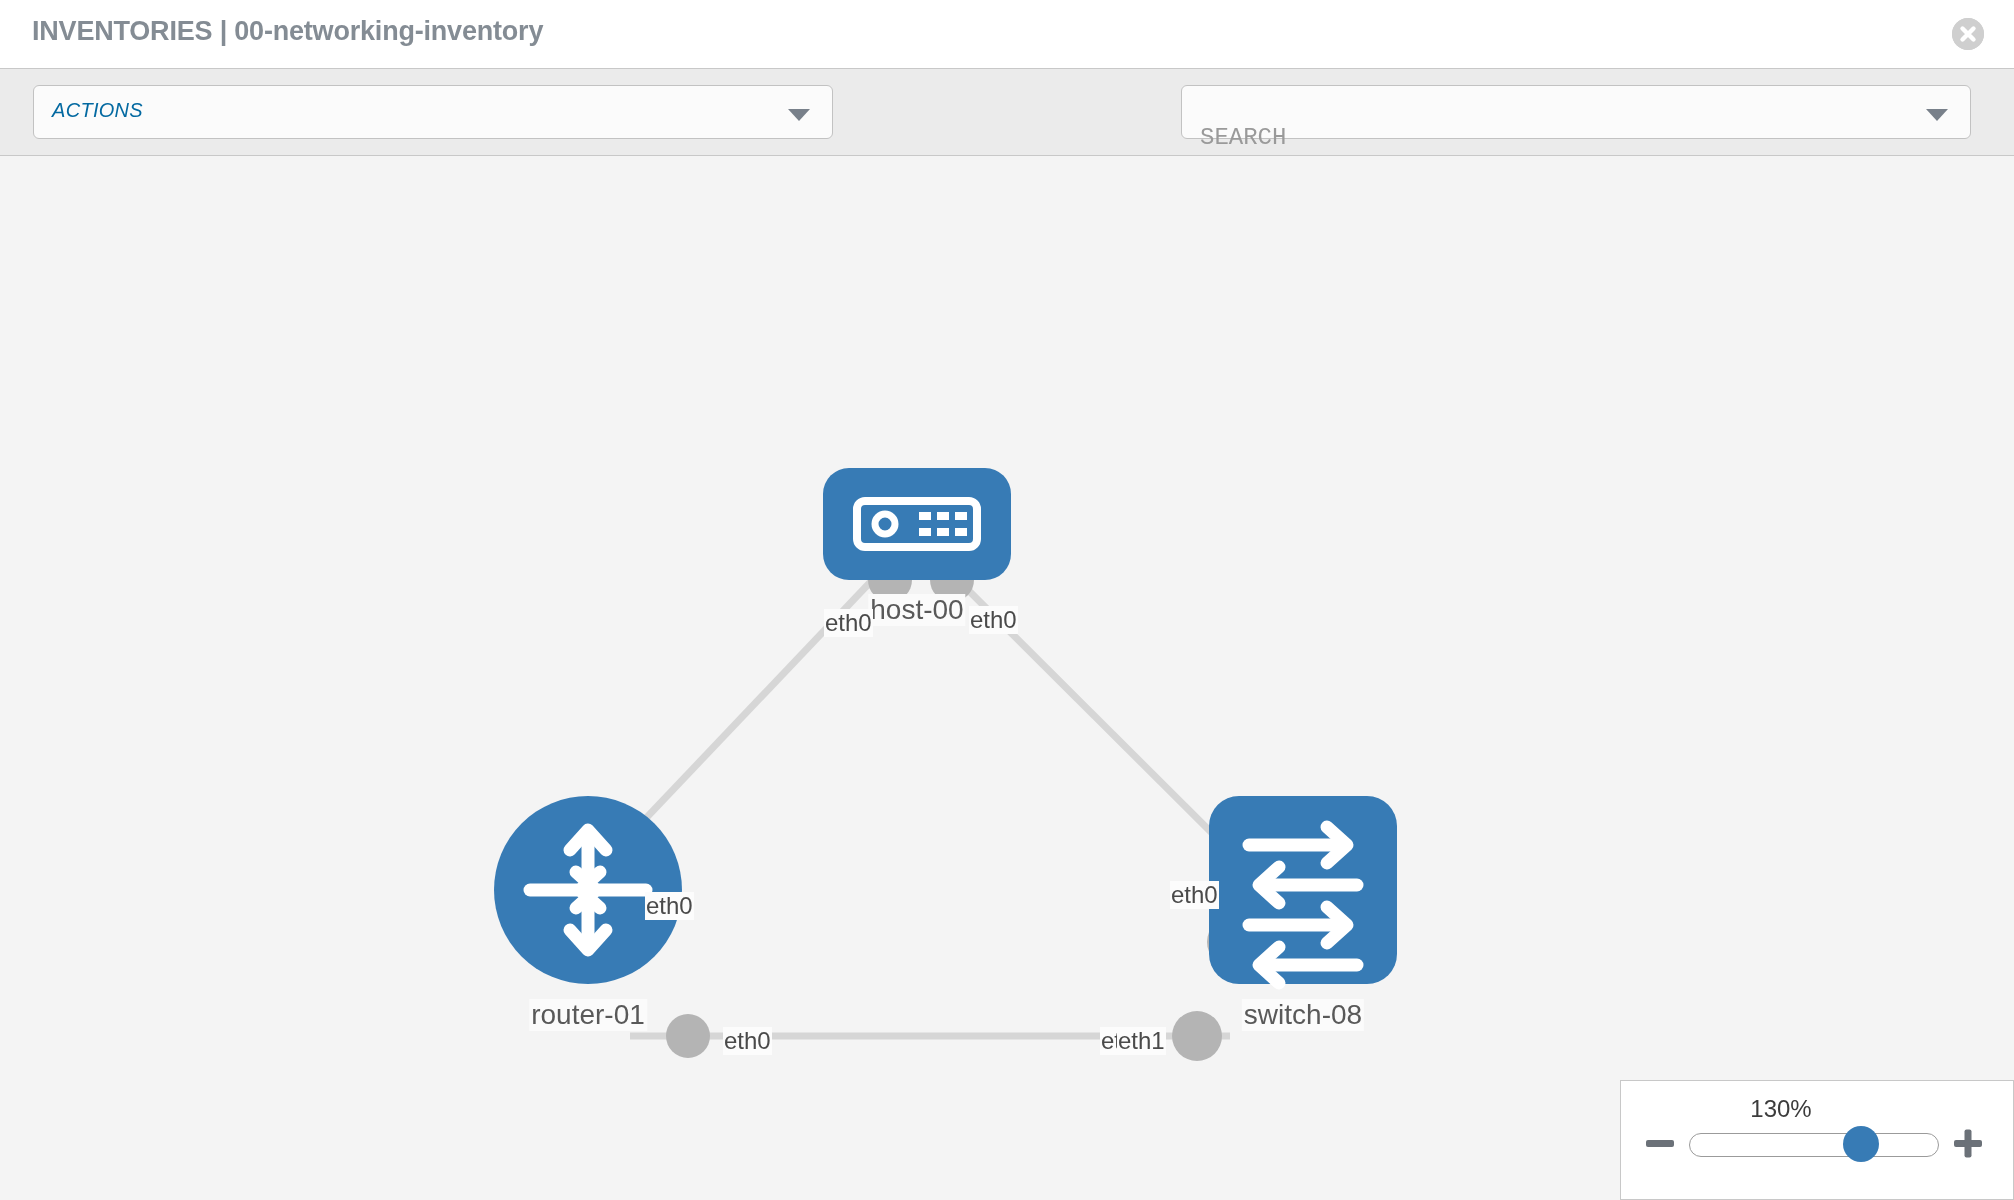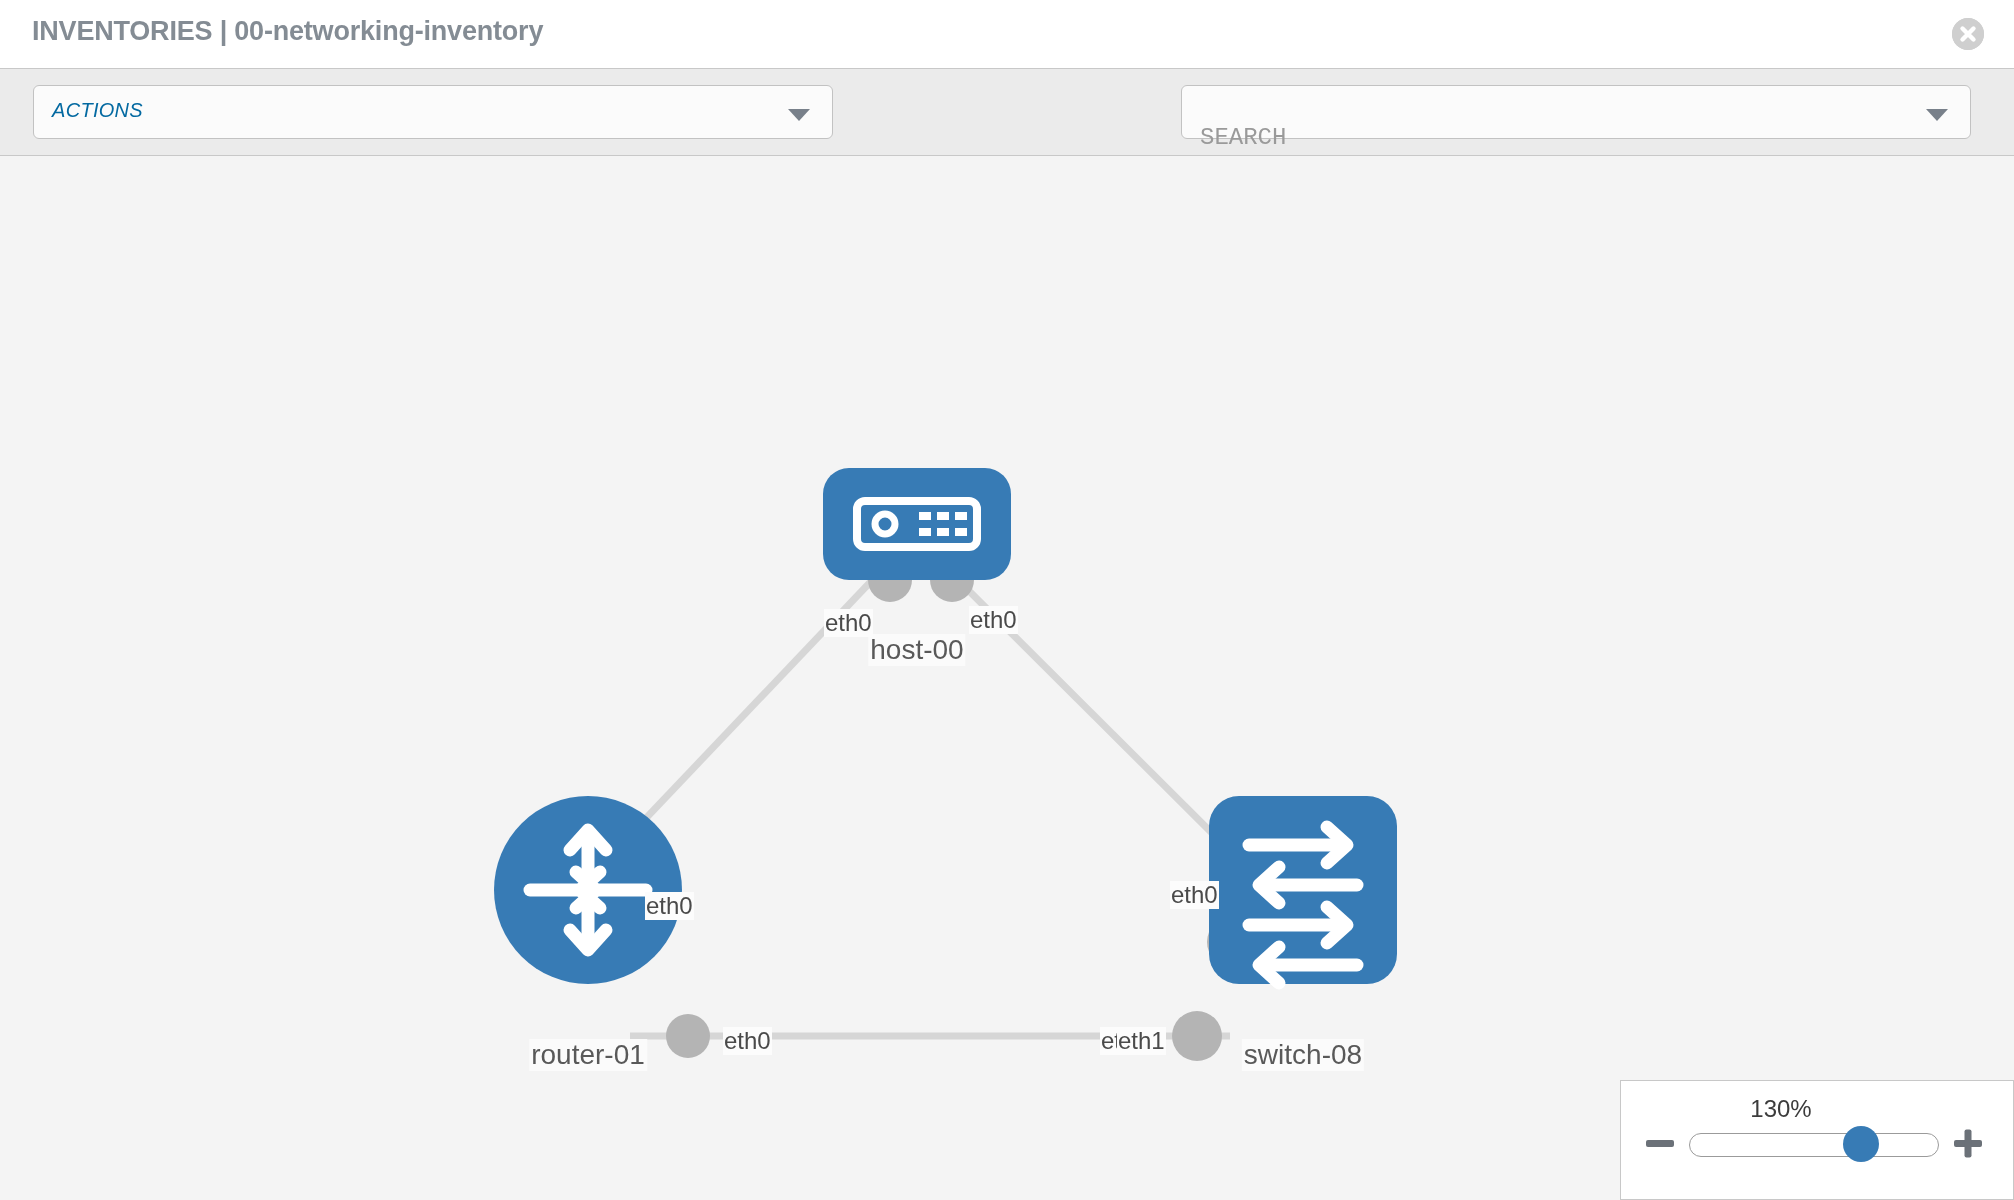--- a/index.html
+++ b/index.html
@@ -135,21 +135,20 @@
   .topology { position: absolute; left: 0; top: 0; }
 
   .node-label {
     position: absolute;
     font-size: 28px;
     color: #595959;
     background: #fbfbfb;
     white-space: nowrap;
     transform: translateX(-50%);
     padding: 0 2px;
-    margin-top: 40px;
   }
   .edge-label {
     position: absolute;
     font-size: 24px;
     color: #4a4a4a;
     background: #fcfcfc;
     white-space: nowrap;
     padding: 0 1px;
   }
 

